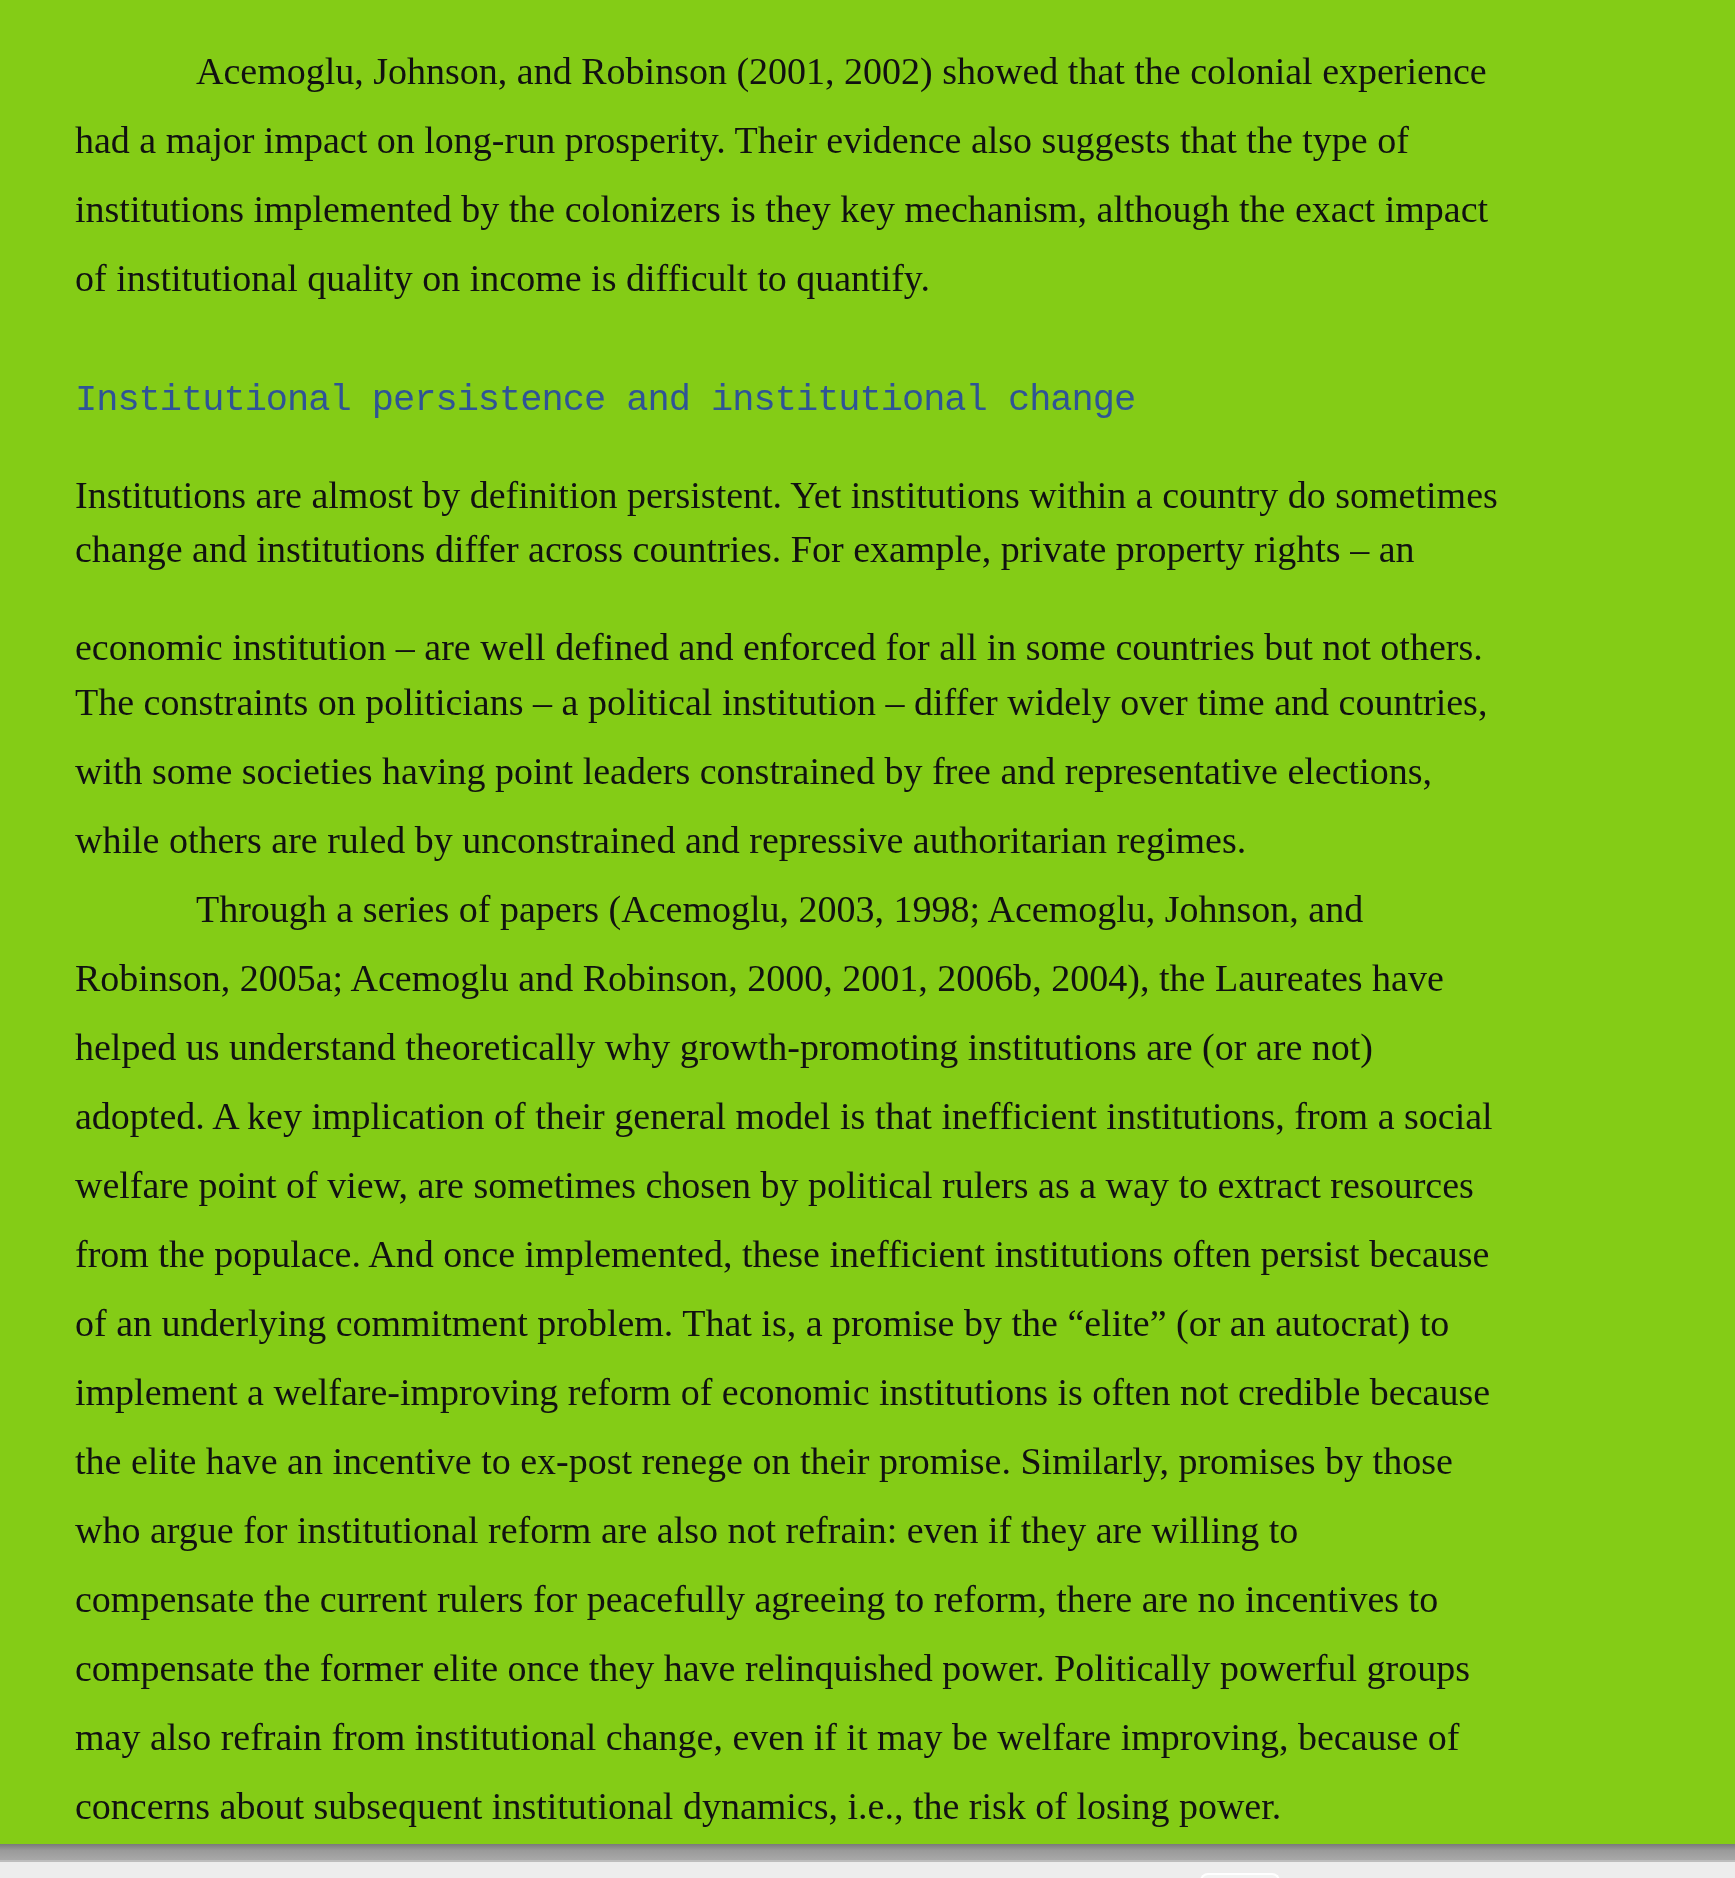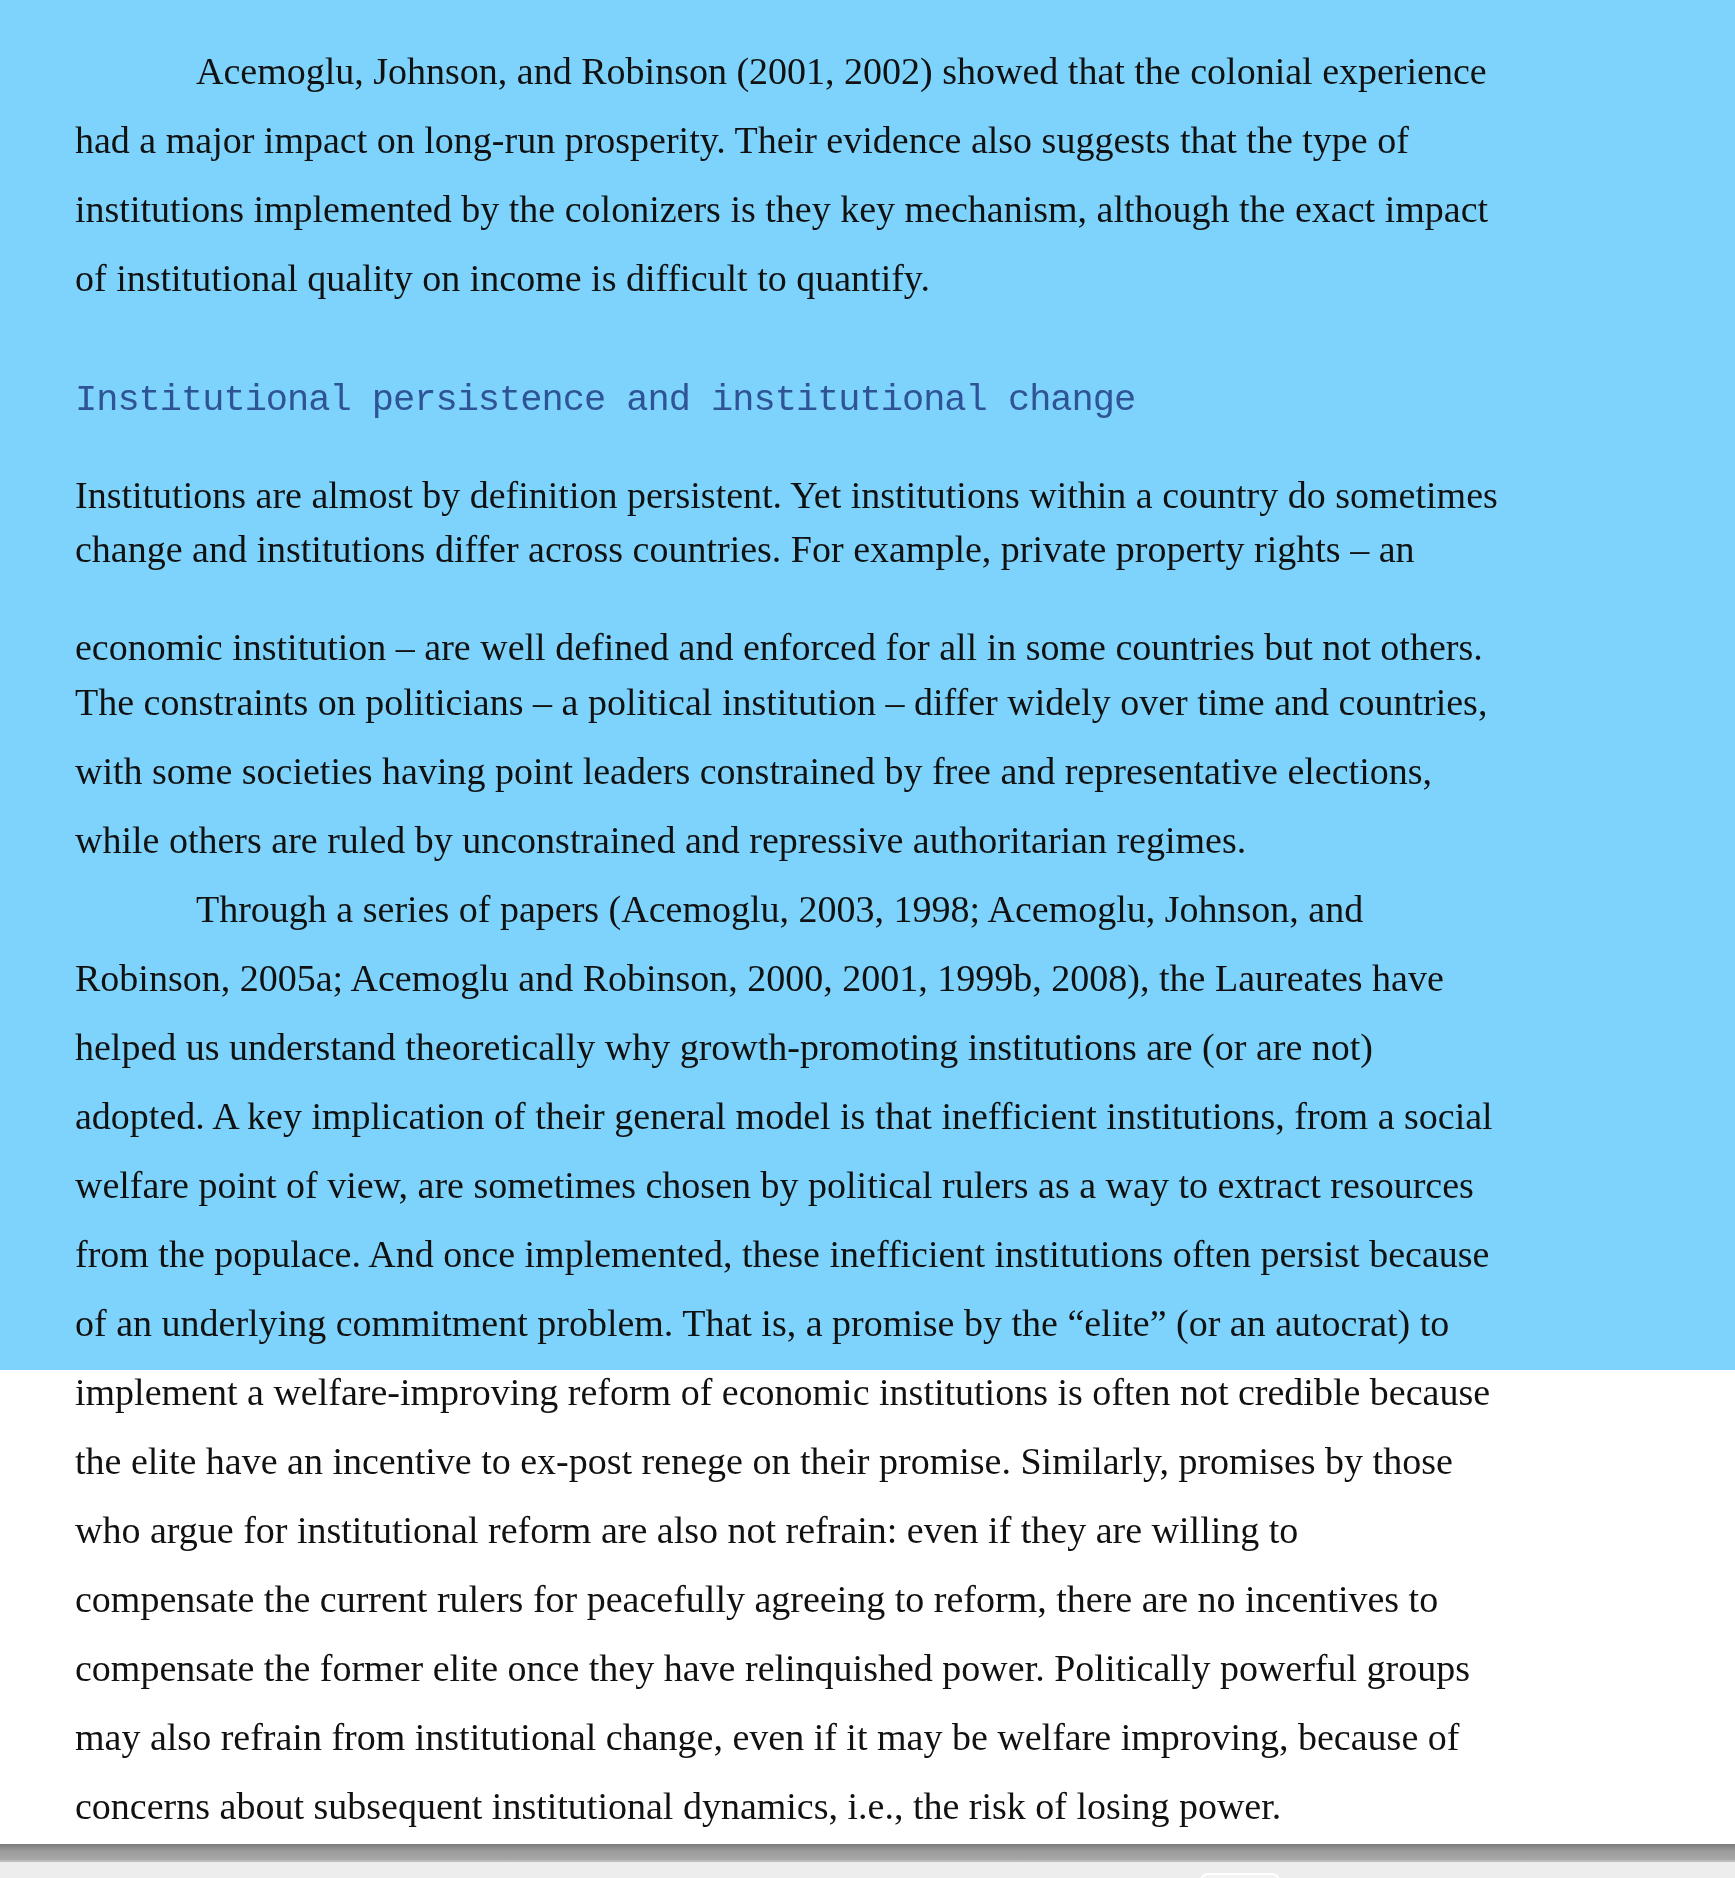--- a/index.html
+++ b/index.html
@@ -8,22 +8,22 @@
     width: 1735px;
     height: 1878px;
     overflow: hidden;
     background: #ffffff;
   }
   .page {
     position: absolute;
     left: 0;
     top: 0;
     width: 1735px;
-    height: 1370px;
-    background: #7dd3fc;
+    height: 1844px;
+    background: #84cc16;
   }
   .line {
     position: absolute;
     left: 75px;
     white-space: nowrap;
     font-family: "Liberation Serif", "DejaVu Serif", serif;
     font-size: 38px;
     color: #111111;
     line-height: 1;
   }
@@ -86,21 +86,21 @@
     <div class="line" style="top:476px">Institutions are almost by definition persistent. Yet institutions within a country do sometimes</div>
     <div class="line" style="top:530px">change and institutions differ across countries. For example, private property rights – an</div>
     <div class="line" style="top:628px">economic institution – are well defined and enforced for all in some countries but not others.</div>
     <div class="line" style="top:683px">The constraints on politicians – a political institution – differ widely over time and countries,</div>
     <div class="line" style="top:752px">with some societies having point leaders constrained by free and representative elections,</div>
     <div class="line" style="top:821px">while others are ruled by unconstrained and repressive authoritarian regimes.</div>
   </div>
 
   <div>
     <div class="line indent" style="top:890px">Through a series of papers (Acemoglu, 2003, 1998; Acemoglu, Johnson, and</div>
-    <div class="line" style="top:959px">Robinson, 2005a; Acemoglu and Robinson, 2000, 2001, 1999b, 2008), the Laureates have</div>
+    <div class="line" style="top:959px">Robinson, 2005a; Acemoglu and Robinson, 2000, 2001, 2006b, 2004), the Laureates have</div>
     <div class="line" style="top:1028px">helped us understand theoretically why growth-promoting institutions are (or are not)</div>
     <div class="line" style="top:1097px">adopted. A key implication of their general model is that inefficient institutions, from a social</div>
     <div class="line" style="top:1166px">welfare point of view, are sometimes chosen by political rulers as a way to extract resources</div>
     <div class="line" style="top:1235px">from the populace. And once implemented, these inefficient institutions often persist because</div>
     <div class="line" style="top:1304px">of an underlying commitment problem. That is, a promise by the “elite” (or an autocrat) to</div>
     <div class="line" style="top:1373px">implement a welfare-improving reform of economic institutions is often not credible because</div>
     <div class="line" style="top:1442px">the elite have an incentive to ex-post renege on their promise. Similarly, promises by those</div>
     <div class="line" style="top:1511px">who argue for institutional reform are also not refrain: even if they are willing to</div>
     <div class="line" style="top:1580px">compensate the current rulers for peacefully agreeing to reform, there are no incentives to</div>
     <div class="line" style="top:1649px">compensate the former elite once they have relinquished power. Politically powerful groups</div>

